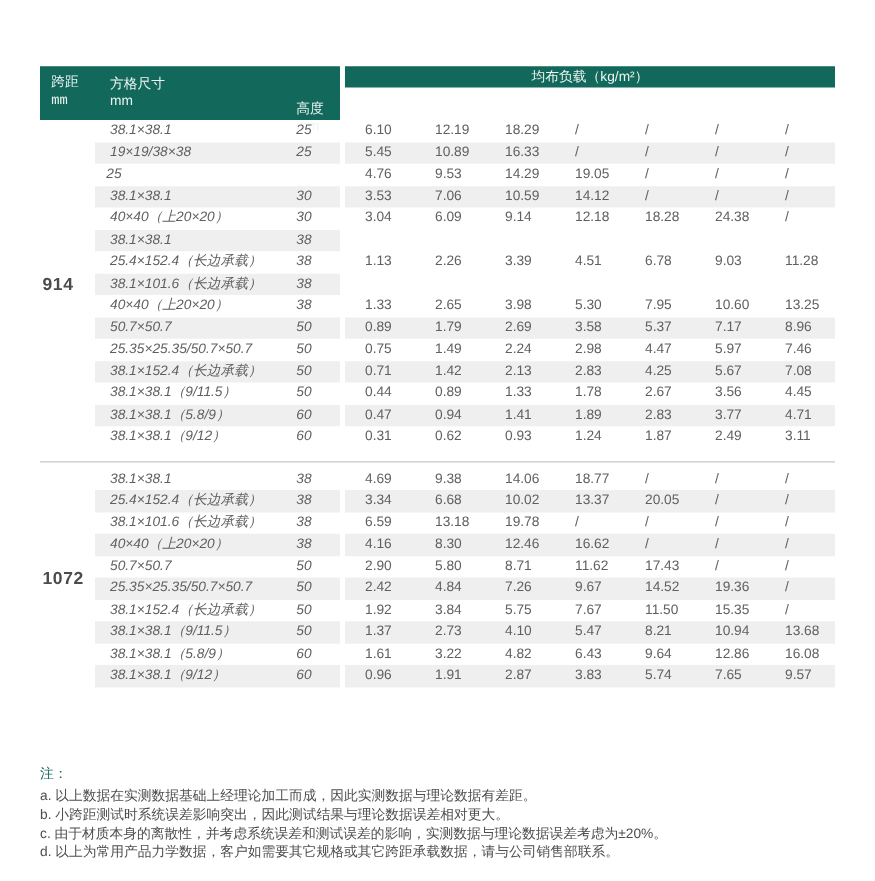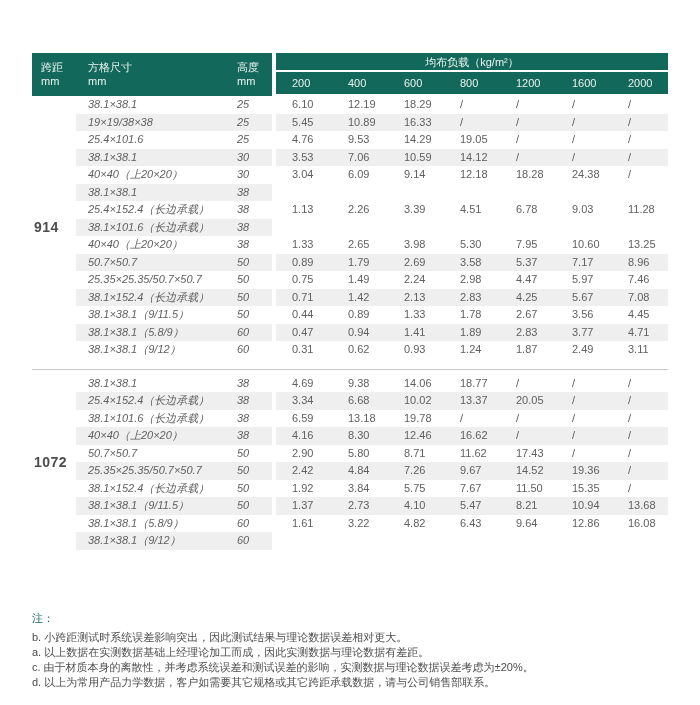--- a/index.html
+++ b/index.html
@@ -6,23 +6,23 @@
   html,body { width:700px; height:705px; background:#ffffff; overflow:hidden;
               font-family:"Liberation Sans","DejaVu Sans",sans-serif; }
   .page { position:relative; width:700px; height:705px; background:#fff; }
 
   .table-wrap { position:absolute; left:32px; top:53px; width:636px; }
 
   
   .thead { display:flex; }
   .thead-left { width:240px; height:43px; background:var(--teal); display:flex; color:#eef4f1; }
   .hcell { font-size:11px; line-height:14px; padding-top:7px; }
-  .h-span   { width:48px;  padding-left:9px;  }
+  .h-span   { width:48px;  padding-left:9px;font-family:Liberation Mono, monospace;  }
   .h-mesh   { flex:1;      padding-left:8px;  }
-  .h-height { width:44px;  padding-left:9px;  }
+  .h-height { width:44px;  padding-left:9px;margin-top:20px;  }
   .thead-gap { width:4px; background:#fff; }
   .thead-right { flex:1; display:flex; flex-direction:column; }
   .load-title { height:19px; line-height:19px; background:var(--teal); color:#eef4f1;
                 text-align:center; font-size:11px; border-bottom:2px solid #fff; }
   .load-cols { height:22px; background:var(--teal); display:flex; }
   .load-col { width:56px; padding-left:16px; line-height:22px; font-size:11px; color:#e9f1ee; }
 
   
   .section { position:relative; }
   .span-label { position:absolute; left:2px; top:50%; transform:translateY(-50%);
@@ -64,29 +64,20 @@
           <div>mm</div>
         </div>
         <div class="hcell h-height">
           <div>高度</div>
           <div>mm</div>
         </div>
       </div>
       <div class="thead-gap"></div>
       <div class="thead-right">
         <div class="load-title">均布负载（kg/m²）</div>
-        <div class="load-cols">
-            <div class="load-col">200</div>
-            <div class="load-col">400</div>
-            <div class="load-col">600</div>
-            <div class="load-col">800</div>
-            <div class="load-col">1200</div>
-            <div class="load-col">1600</div>
-            <div class="load-col">2000</div>
-          </div>
       </div>
     </div>
 
     <div>
         <div class="section">
     <div class="span-label">914</div>
     <div>
             <div class="row">
     <div class="c-pad"></div>
     <div class="c-main">
@@ -117,21 +108,20 @@
                 <div class="c-val">16.33</div>
                 <div class="c-val">/</div>
                 <div class="c-val">/</div>
                 <div class="c-val">/</div>
                 <div class="c-val">/</div>
               </div>
   </div>
             <div class="row">
     <div class="c-pad"></div>
     <div class="c-main">
-      <div class="c-mesh">25.4×101.6</div>
       <div class="c-height">25</div>
     </div>
     <div class="c-gap"></div>
     <div class="c-loads">
                 <div class="c-val">4.76</div>
                 <div class="c-val">9.53</div>
                 <div class="c-val">14.29</div>
                 <div class="c-val">19.05</div>
                 <div class="c-val">/</div>
                 <div class="c-val">/</div>
@@ -483,30 +473,39 @@
                 <div class="c-val">16.08</div>
               </div>
   </div>
             <div class="row striped">
     <div class="c-pad"></div>
     <div class="c-main">
       <div class="c-mesh">38.1×38.1（9/12）</div>
       <div class="c-height">60</div>
     </div>
     <div class="c-gap"></div>
+    <div class="c-loads">
+                <div class="c-val">0.96</div>
+                <div class="c-val">1.91</div>
+                <div class="c-val">2.87</div>
+                <div class="c-val">3.83</div>
+                <div class="c-val">5.74</div>
+                <div class="c-val">7.65</div>
+                <div class="c-val">9.57</div>
+              </div>
   </div>
           </div>
   </div>
       </div>
 
   </div>
 
   <div class="notes">
     <div class="notes-title">注：</div>
     <div>
+        <div class="note-line">a. 以上数据在实测数据基础上经理论加工而成，因此实测数据与理论数据有差距。</div>
         <div class="note-line">b. 小跨距测试时系统误差影响突出，因此测试结果与理论数据误差相对更大。</div>
-        <div class="note-line">a. 以上数据在实测数据基础上经理论加工而成，因此实测数据与理论数据有差距。</div>
         <div class="note-line">c. 由于材质本身的离散性，并考虑系统误差和测试误差的影响，实测数据与理论数据误差考虑为±20%。</div>
         <div class="note-line">d. 以上为常用产品力学数据，客户如需要其它规格或其它跨距承载数据，请与公司销售部联系。</div>
       </div>
   </div>
 
 </div>
 
 </body></html>

